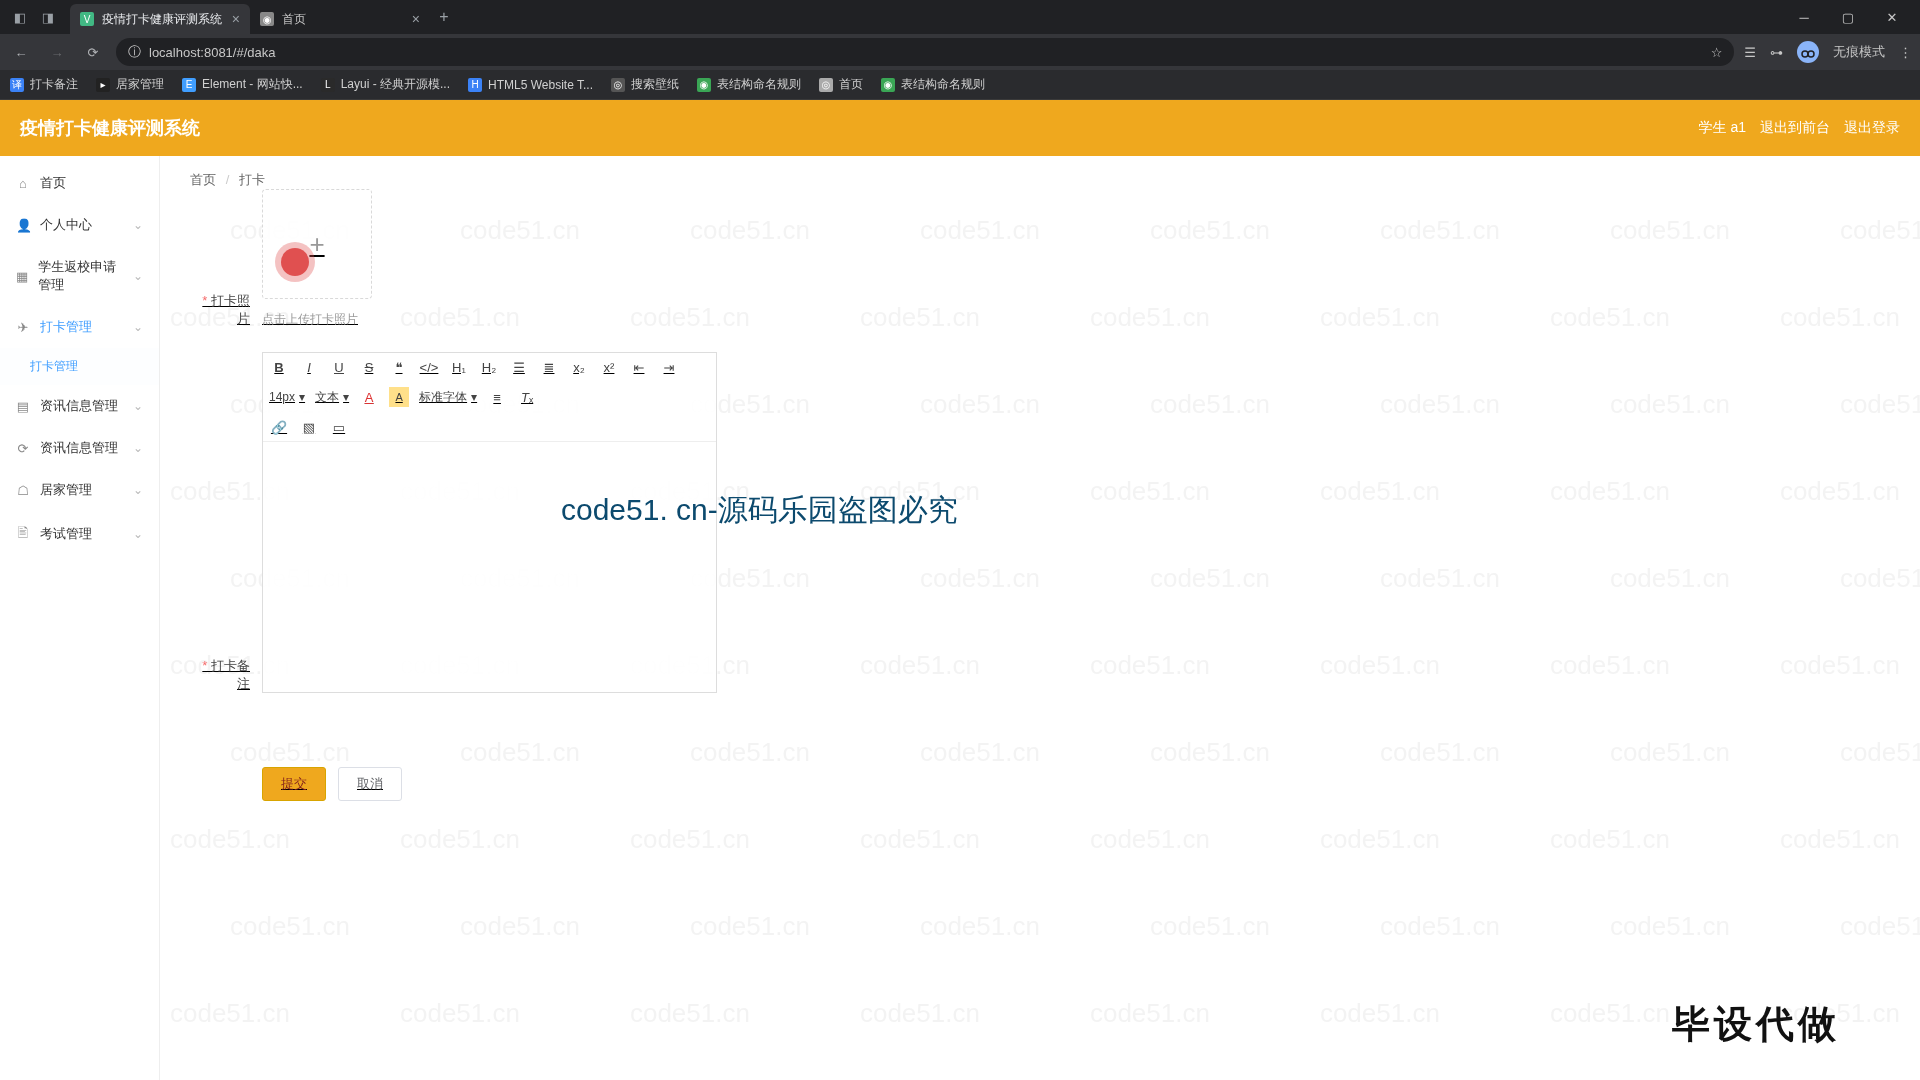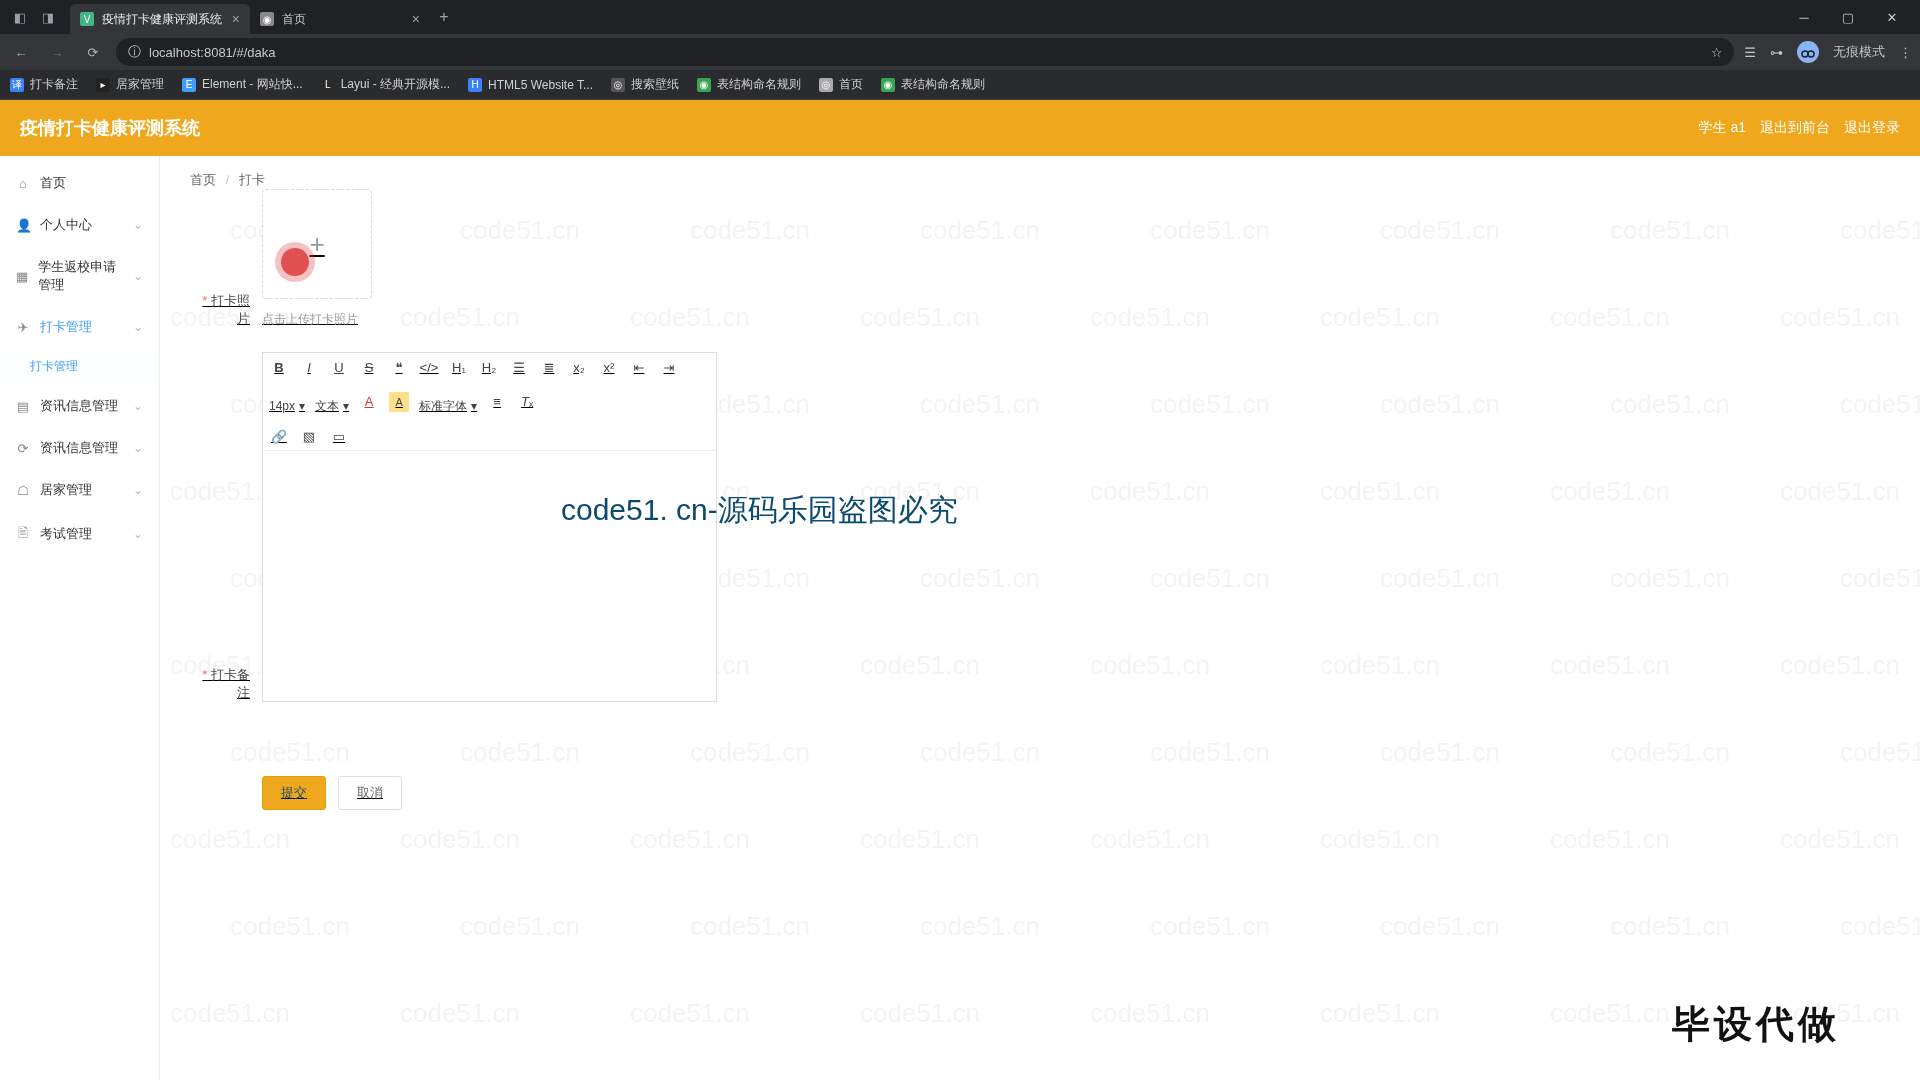--- a/index.html
+++ b/index.html
@@ -54,25 +54,25 @@
 .req::before { content:"* "; color:#f56c6c; }
 .form-ctrl { margin-left: 12px; }
 
 .uploader { width:110px; height:110px; border:1px dashed #d9d9d9; border-radius:4px; display:flex; align-items:center; justify-content:center; color:#999; font-size:26px; position:relative; background:rgba(255,255,255,0.9); }
 .uploader .click-dot { position:absolute; width:28px; height:28px; border-radius:50%; background:#e05050; left:18px; top:58px; box-shadow:0 0 0 6px rgba(224,80,80,0.35); }
 .upload-hint { font-size:12px; color:#999; margin-top:12px; }
 
 .editor { width:455px; border:1px solid #ddd; background:rgba(255,255,255,0.92); }
 .ed-toolbar { border-bottom:1px solid #eee; padding: 4px 6px; display:flex; flex-wrap:wrap; gap:4px 10px; align-items:center; font-size:13px; color:#444; }
 .tbtn { width:20px; height:20px; display:flex; align-items:center; justify-content:center; }
-.tsel { height:20px; border:none; background:transparent; font-size:12px; display:flex; align-items:center; gap:4px;margin-top:9px; }
+.tsel { height:20px; border:none; background:transparent; font-size:12px; display:flex; align-items:center; gap:4px; }
 .ed-body { height: 250px; }
 
 .btn { display:inline-flex; align-items:center; justify-content:center; height:34px; padding:0 18px; border-radius:3px; font-size:13px; border:1px solid #dcdfe6; background:#fff; color:#606266; }
-.btn.primary { border-color:#d8a400; color:#0c4a6e; }
+.btn.primary { border-color:#d8a400; color:#7f1d1d; }
 
 .stamp { position:absolute; right:80px; bottom:30px; font-size:38px; font-weight:900; color:#111; letter-spacing:4px; z-index:3; }
 
 svg { display:block; }
 </style>
 </head>
 <body>
 
 <div class="browser-chrome">
   <div class="tab-bar">

